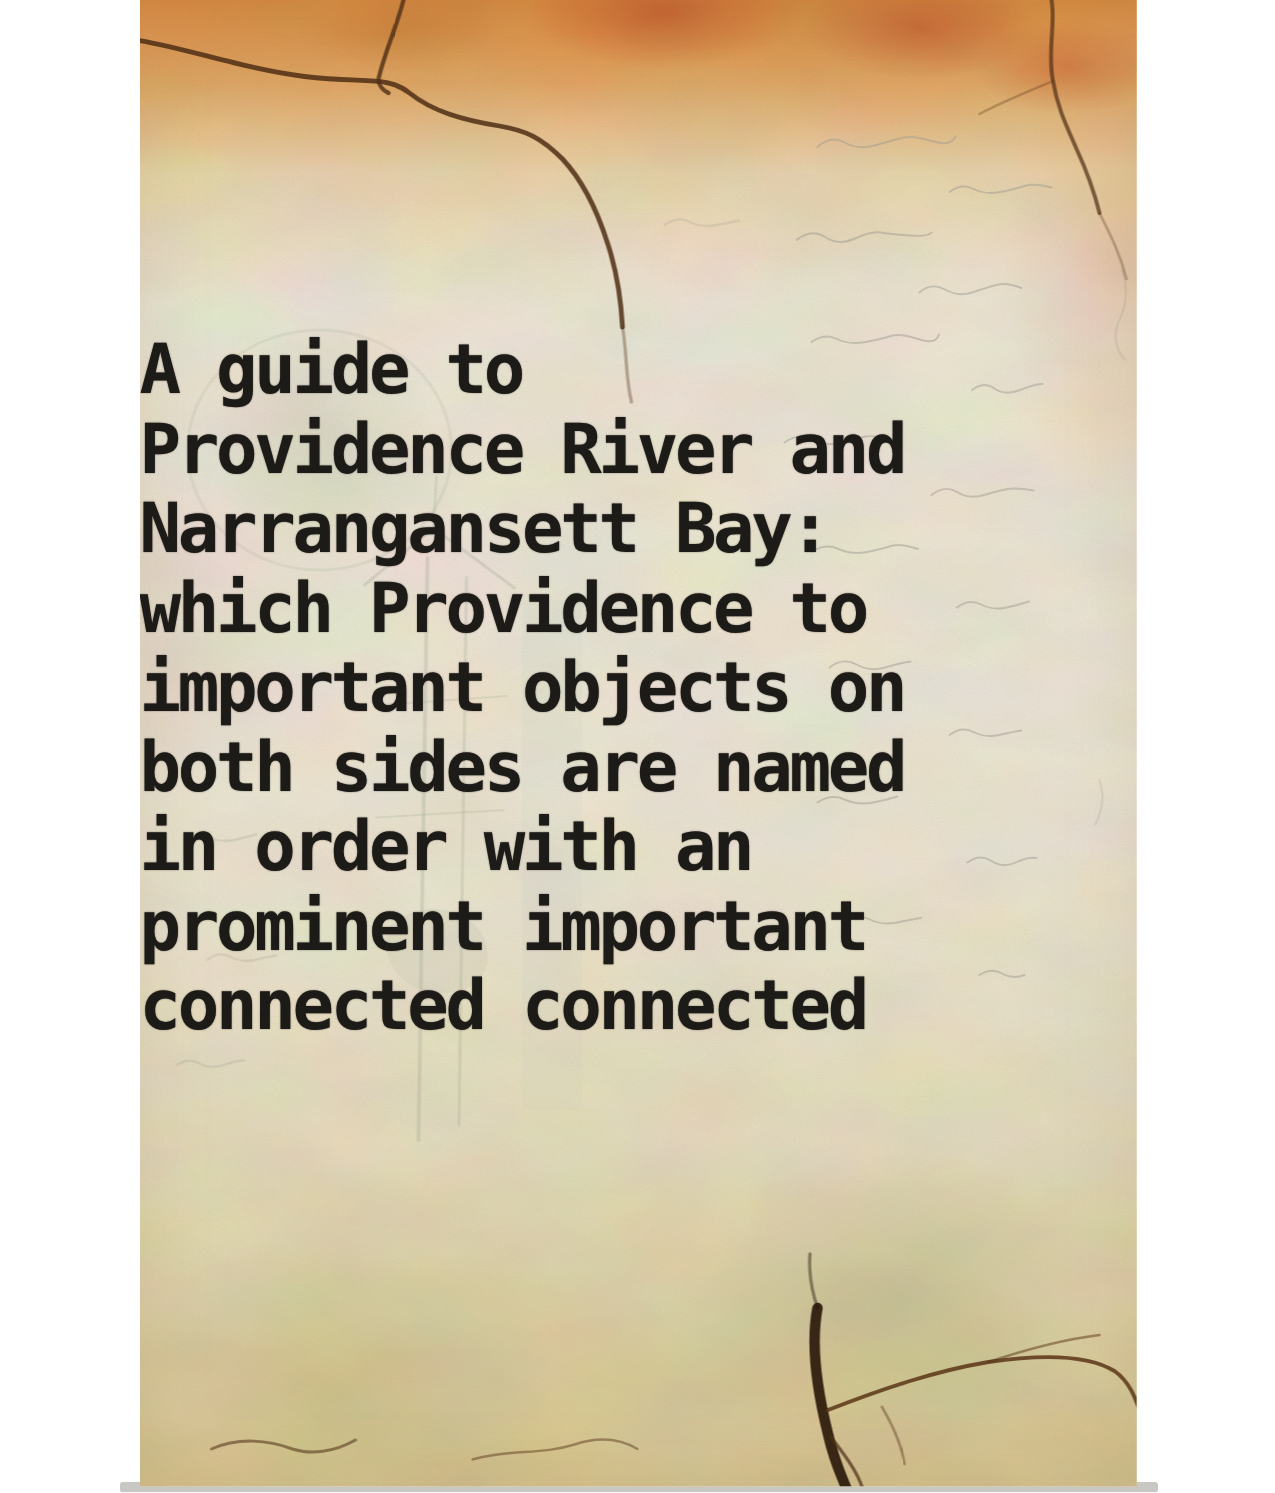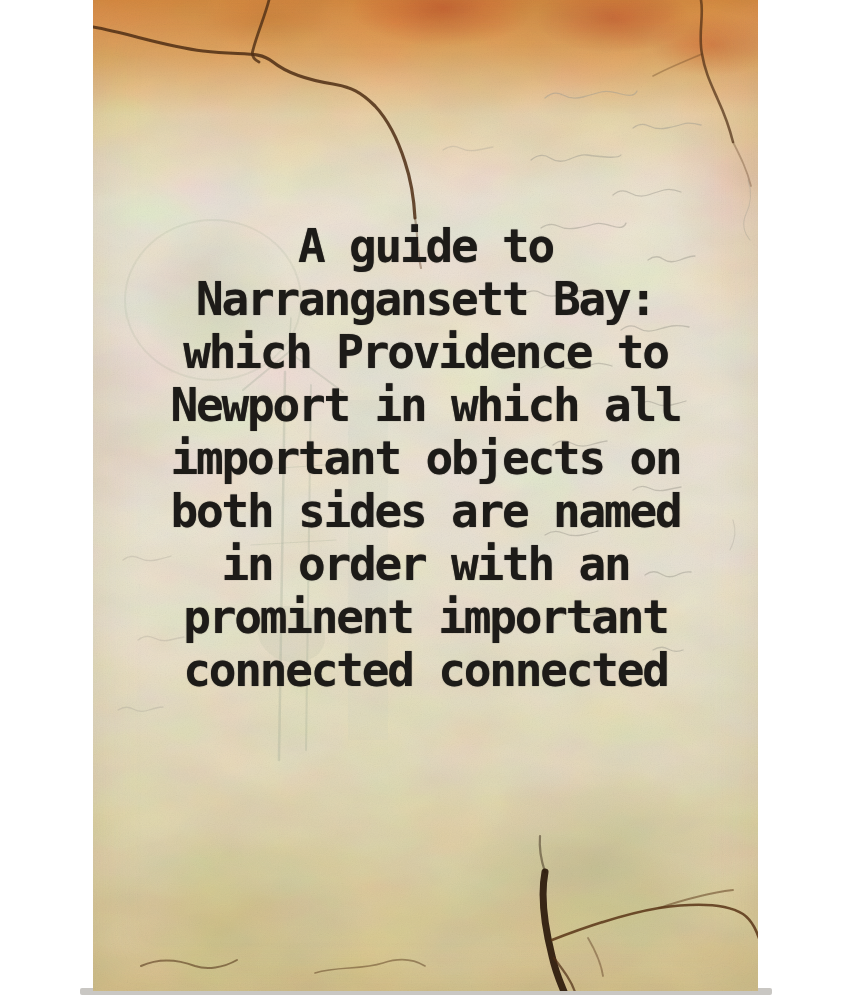--- a/index.html
+++ b/index.html
@@ -18,21 +18,21 @@
       radial-gradient(ellipse 140px 180px at 20px 430px, rgba(222,196,190,0.25), transparent 70%),
       radial-gradient(ellipse 200px 150px at 500px 870px, rgba(176,180,135,0.35), transparent 70%),
       radial-gradient(ellipse 180px 120px at 150px 920px, rgba(190,185,130,0.30), transparent 70%),
       linear-gradient(180deg, var(--top-band,#dd8f44) 0px, rgba(226,165,95,0.90) 55px, rgba(234,204,150,0.55) 115px, rgba(240,233,215,0) 200px),
       linear-gradient(0deg, var(--bottom-tan,#d9cb9c) 0px, rgba(218,206,160,0.85) 90px, rgba(224,215,175,0.50) 230px, rgba(232,226,195,0.25) 360px, rgba(232,226,195,0) 470px);
     background-color:var(--paper,#eeebe3);
     box-shadow:inset 0 0 50px rgba(170,140,95,0.18);}
   .cover svg{position:absolute;left:0;top:0;}
   .grain-coarse{mix-blend-mode:multiply;opacity:.8;}
   .grain-fine{mix-blend-mode:multiply;opacity:.5;}
-  .title-block{position:absolute;left:0;top:220px;width:100%;text-align:center;z-index:5;
+  .title-block{position:absolute;left:0;top:220px;width:100%;text-align:left;z-index:5;
     font-family:"DejaVu Sans Mono","Liberation Mono",monospace;font-weight:bold;
     font-size:46px;line-height:53px;letter-spacing:-2.2px;
     color:var(--ink,#1d1b18);text-shadow:0 0 1px rgba(25,22,18,0.65);}
   .title-line{white-space:pre;}
 </style>
 </head>
 <body>
 
 <div class="stage">
   <div class="shadow-strip"></div>
@@ -119,23 +119,23 @@
             <feFuncG type="linear" slope="0.35" intercept="0.72"></feFuncG>
             <feFuncB type="linear" slope="0.35" intercept="0.70"></feFuncB>
           </feComponentTransfer>
         </filter>
       </defs>
       <rect width="665" height="991" filter="url(#grain)"></rect>
     </svg>
 
     <div class="title-block">
         <div class="title-line">A guide to</div>
+        <div class="title-line">Providence River and</div>
         <div class="title-line">Narrangansett Bay:</div>
         <div class="title-line">which Providence to</div>
-        <div class="title-line">Newport in which all</div>
         <div class="title-line">important objects on</div>
         <div class="title-line">both sides are named</div>
         <div class="title-line">in order with an</div>
         <div class="title-line">prominent important</div>
         <div class="title-line">connected connected</div>
       </div>
   </div>
 </div>
 
 </body></html>

